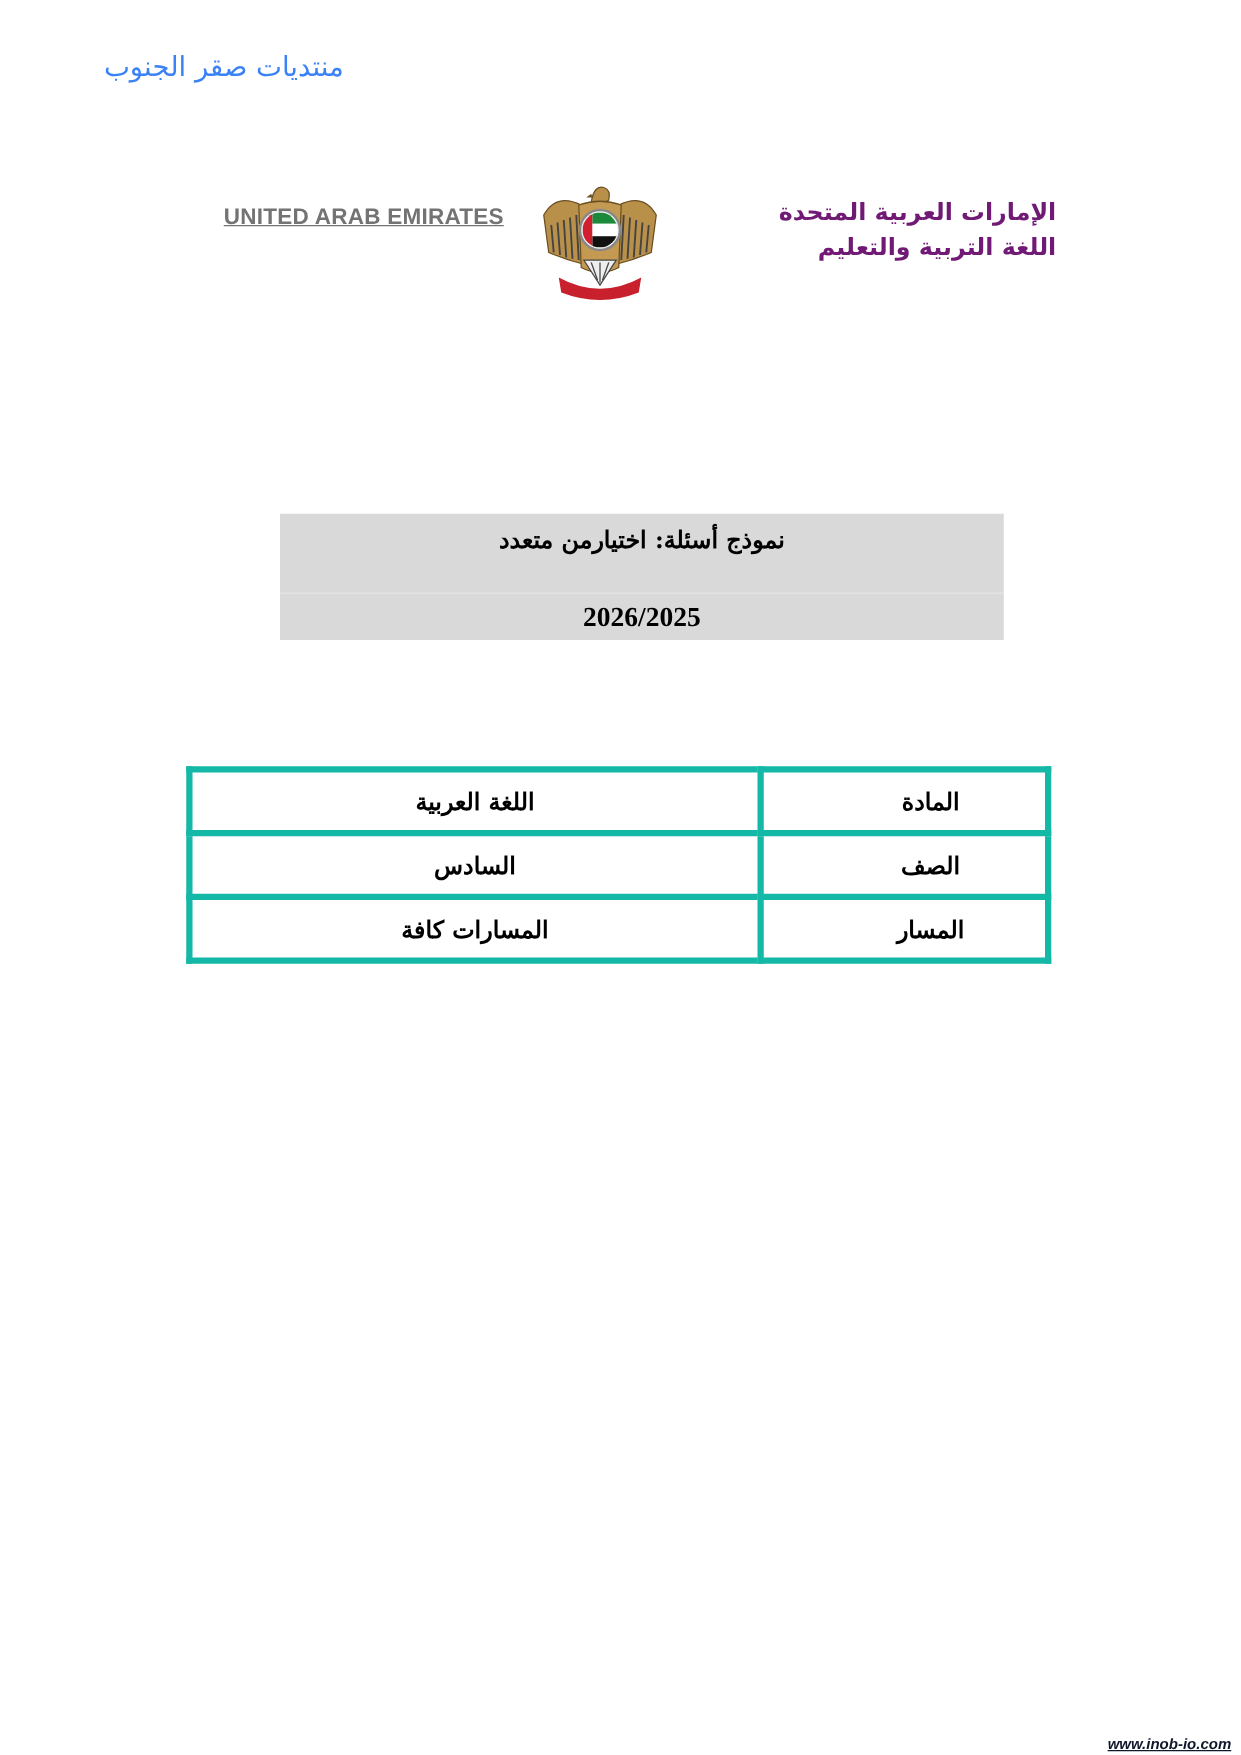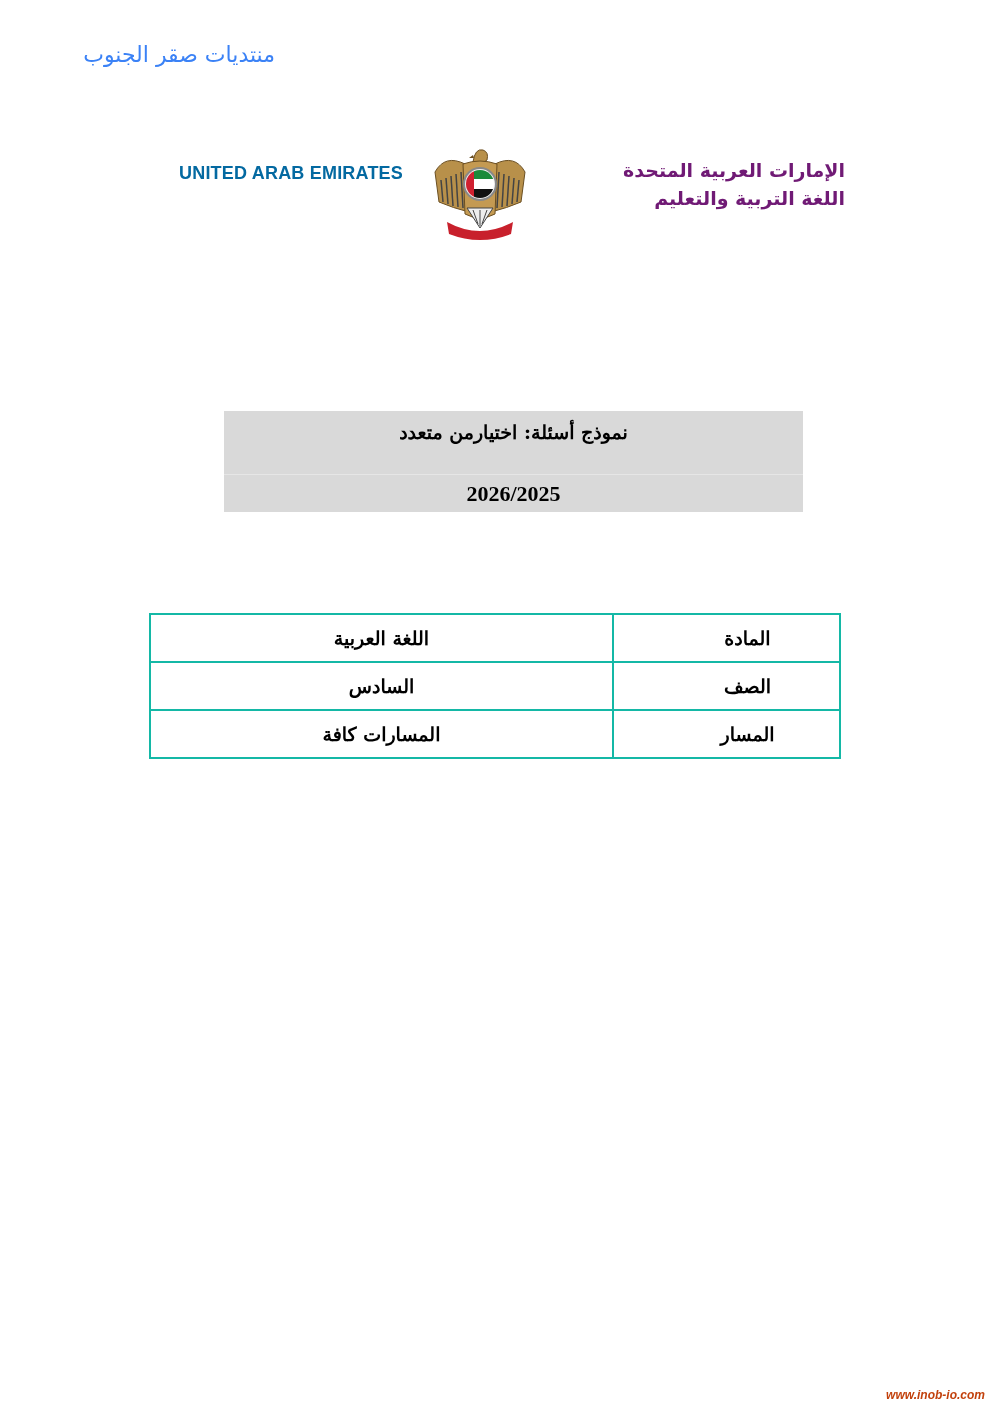--- a/index.html
+++ b/index.html
@@ -10,22 +10,22 @@
     .forum-link {
       position: absolute; left: 40px; top: 42px; width: 235px; text-align: right;
       color: #3b82f6; font-family: "DejaVu Sans", sans-serif; font-size: 22px; direction: rtl;
       text-decoration: none; white-space: nowrap;
     }
     .header {
       position: absolute; left: 120px; top: 140px; width: 720px; height: 110px;
     }
     .en-title {
       position: absolute; left: 8px; top: 20px; width: 275px; text-align: right;
-      color: #0369a1; font-family: "Liberation Sans", sans-serif; font-weight: bold;
-      font-size: 18px; line-height: 26px; letter-spacing: 0.2px; white-space: nowrap;
+      color: #737373; font-family: "Liberation Sans", sans-serif; font-weight: bold;
+      font-size: 18px; line-height: 26px; letter-spacing: 0.2px; white-space: nowrap; text-decoration: underline;
     }
     .ar-title {
       position: absolute; left: 450px; top: 16px; width: 275px; text-align: right; direction: rtl;
       color: #701a75; font-family: "DejaVu Sans", sans-serif; font-weight: bold;
       font-size: 19px; line-height: 28px; white-space: nowrap;
     }
     .emblem {
       position: absolute; left: 305px; top: 2px; width: 110px; height: 100px;
     }
     .exam-box {
@@ -44,27 +44,27 @@
     .exam-year {
       position: absolute; left: 0; top: 64px; width: 100%; height: 37px;
       text-align: center; font-weight: bold; font-size: 22px; line-height: 37px;
       font-family: "Liberation Serif", serif;
     }
     .info-table {
       position: absolute; left: 149px; top: 613px; width: 692px;
       border-collapse: collapse; direction: rtl;
     }
     .info-table td {
-      border: 2px solid #14b8a6; height: 46px; padding: 0; text-align: center;
+      border: 5px solid #14b8a6; height: 46px; padding: 0; text-align: center;
       font-family: "DejaVu Serif", serif; font-weight: bold; font-size: 19px;
     }
     .info-table td.label { width: 183px; padding-left: 42px; }
     .footer-url {
       position: absolute; right: 8px; top: 1388px; font-family: "Liberation Sans", sans-serif;
-      font-weight: bold; font-style: italic; font-size: 12px; color: #c2410c;
+      font-weight: bold; font-style: italic; font-size: 12px; color: #0f172a; text-decoration: underline;
     }
   </style>
 </head>
 <body>
 
 <a class="forum-link">منتديات صقر الجنوب</a>
 
 <div class="header">
   <div class="en-title">
     <div>UNITED ARAB EMIRATES</div>

